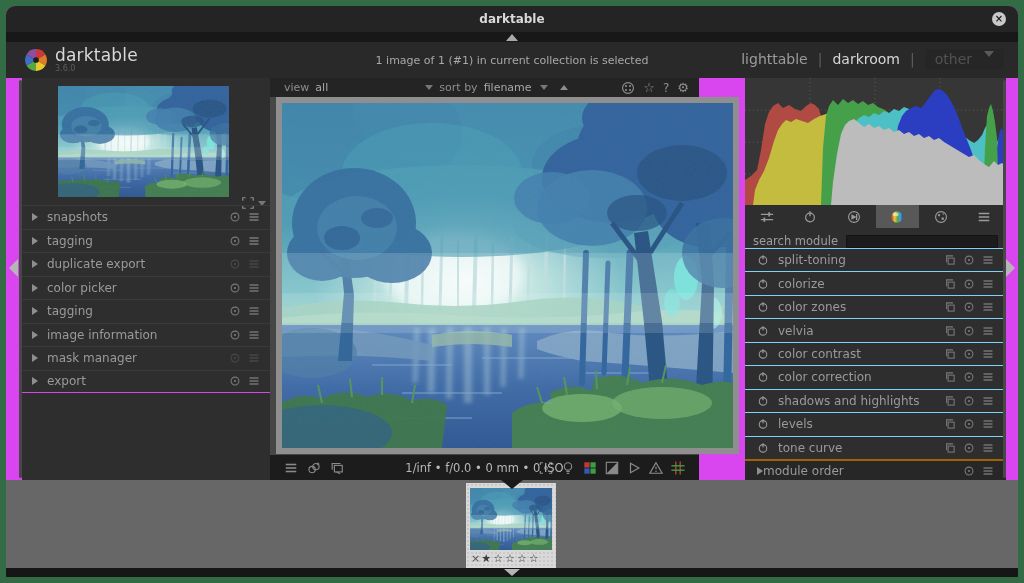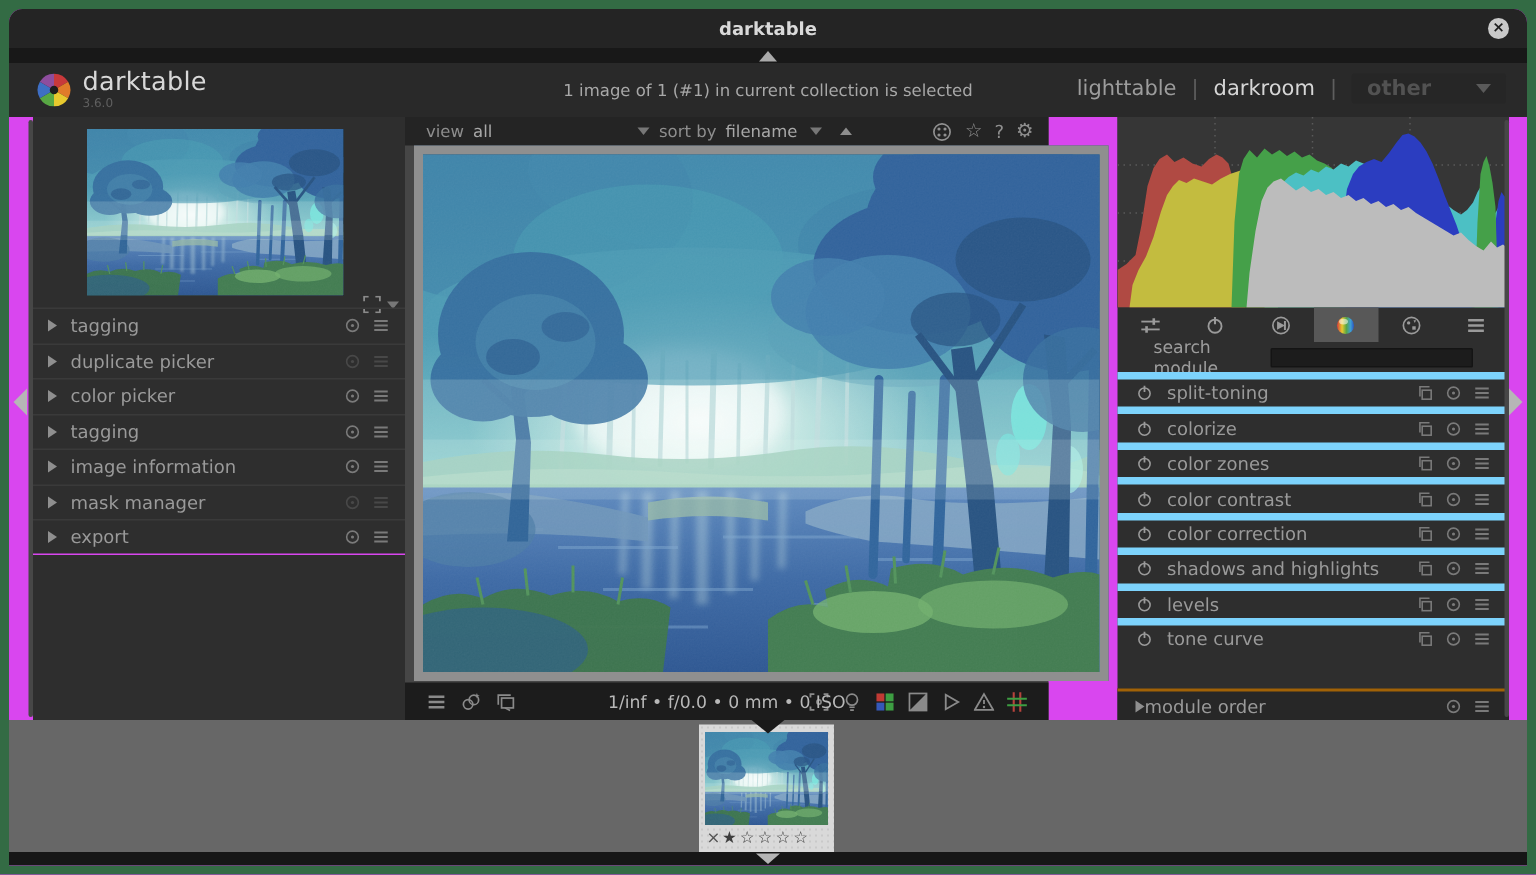--- a/index.html
+++ b/index.html
@@ -21,21 +21,21 @@
   .brand { position:absolute; left:18px; top:4px; display:flex; align-items:center; }
   .brand svg { width:24px; height:24px; }
   .brand-text { margin-left:7px; display:flex; flex-direction:column; }
   .app-name { color:#d8d8d8; font-size:17px; line-height:18px; letter-spacing:.2px; }
   .app-version { color:#5f5f5f; font-size:8px; line-height:9px; }
   .status-text { position:absolute; left:50%; top:12px; transform:translateX(-50%); color:#a8a8a8; font-size:11px; white-space:nowrap; }
   .views { position:absolute; right:14px; top:7px; display:flex; align-items:center; font-size:14px; gap:10px; }
   .view-item { color:#9c9c9c; cursor:default; }
   .view-item.active { color:#d6d6d6; }
   .view-sep { color:#5e5e5e; }
-  .view-other { background:#262626; border-radius:2px; padding:2px 10px; color:#525252; display:flex; align-items:center; gap:30px;font-weight:bold; }
+  .view-other { background:#262626; border-radius:2px; padding:2px 10px; color:#525252; display:flex; gap:12px; }
   .tri-dn-sm { width:0; height:0; border-left:5px solid transparent; border-right:5px solid transparent; border-top:6px solid #5a5a5a; }
 
   
   .main { position:absolute; top:72px; left:0; right:0; height:402px; }
   .edge-arrow-left { position:absolute; left:3px; top:253px; width:0; height:0; border-top:9px solid transparent; border-bottom:9px solid transparent; border-right:9px solid #b6b6b6; }
   .edge-arrow-right { position:absolute; right:3px; top:253px; width:0; height:0; border-top:9px solid transparent; border-bottom:9px solid transparent; border-left:9px solid #b6b6b6; }
   .scroll-strip { position:absolute; top:74px; width:3px; height:398px; background:#474747; border-radius:2px; }
   .scroll-strip.l { left:13px; } .scroll-strip.r { right:12px; }
 
   .left-panel { position:absolute; left:16px; top:0; width:248px; height:402px; background:#2e2e2e; }
@@ -73,24 +73,24 @@
   .tb-right { margin-left:auto; display:flex; align-items:center; gap:8px; }
   .exif { position:absolute; left:50%; transform:translateX(-50%); color:#b8b8b8; font-size:11.5px; white-space:nowrap; }
 
   
   .right-panel { position:absolute; left:739px; top:0; width:261px; height:402px; background:#2e2e2e; }
   .histogram { position:absolute; top:0; left:0; width:261px; height:127px; background:#363636; }
   .histogram svg { width:100%; height:100%; display:block; }
   .grp-tabs { position:absolute; top:127px; left:0; right:0; height:23px; display:flex; }
   .grp-tab { flex:1 1 0; display:flex; align-items:center; justify-content:center; color:#9a9a9a; }
   .grp-tab.active { background:#585858; }
-  .search-row { position:absolute; top:150px; left:0; right:0; height:20px; display:flex; align-items:center; padding:0 24px; color:#9d9d9d; font-size:11.5px; gap:8px; }
+  .search-row { position:absolute; top:150px; left:0; right:0; height:20px; display:flex; align-items:flex-end; padding:0 8px; color:#9d9d9d; font-size:11.5px; gap:8px; }
   .search-input { flex:1; height:13px; background:#1c1c1c; border:1px solid #141414; border-radius:1px; color:#bbb; font-size:10px; padding:0 4px; }
   .modules { position:absolute; top:170px; left:0; right:0; }
-  .mrow { display:flex; align-items:center; height:23.44px; border-top:5px solid #7dd3fc; padding:0 12px; color:#9a9a9a; font-size:12px; }
+  .mrow { display:flex; align-items:center; height:23.44px; border-top:1px solid #7dd3fc; padding:0 12px; color:#9a9a9a; font-size:12px; }
   .mrow .label { margin-left:9px; }
   .morder { position:absolute; top:381px; left:0; right:0; height:21px; background:#272727; border-top:2px solid #a16207; display:flex; align-items:center; padding:0 12px; color:#9a9a9a; font-size:12px; }
 
   
   .filmstrip { position:absolute; top:474px; left:0; right:0; height:88px; background:#676767; }
   .fs-notch { position:absolute; left:50%; top:0; transform:translateX(-50%); width:0; height:0; border-left:11px solid transparent; border-right:11px solid transparent; border-top:9px solid #1a1a1a; z-index:3; }
   .thumb-cell { position:absolute; left:460px; top:3px; width:90px; height:85px; background:#d9d9d9;
     background-image:radial-gradient(#c9c9c9 0.8px, transparent 0.8px); background-size:4px 4px; }
   .thumb-img { position:absolute; left:4px; top:5px; width:82px; height:62px; background:#234; }
   .thumb-img svg { width:100%; height:100%; display:block; }
@@ -417,33 +417,45 @@
       </div>
       <div class="nav-icons">
         <svg class="ic">
             <use href="#i-expand"></use>
           </svg>
         <span class="tri-dn-xs"></span>
       </div>
       <div class="sections">
         <div class="prow">
           <span class="tri-r"></span>
-          <span class="label">tagging</span>
+          <span class="label">snapshots</span>
           <span class="row-icons">
               <svg class="ic">
                 <use href="#i-reset"></use>
               </svg>
               <svg class="ic">
                 <use href="#i-menu"></use>
               </svg>
             </span>
         </div>
         <div class="prow">
           <span class="tri-r"></span>
-          <span class="label">duplicate picker</span>
+          <span class="label">tagging</span>
+          <span class="row-icons">
+              <svg class="ic">
+                <use href="#i-reset"></use>
+              </svg>
+              <svg class="ic">
+                <use href="#i-menu"></use>
+              </svg>
+            </span>
+        </div>
+        <div class="prow">
+          <span class="tri-r"></span>
+          <span class="label">duplicate export</span>
           <span class="row-icons dim">
               <svg class="ic">
                 <use href="#i-reset"></use>
               </svg>
               <svg class="ic">
                 <use href="#i-menu"></use>
               </svg>
             </span>
         </div>
         <div class="prow">
@@ -688,20 +700,37 @@
               </svg>
               <svg class="ic">
                 <use href="#i-menu"></use>
               </svg>
             </span>
         </div>
         <div class="mrow">
           <svg class="ic">
               <use href="#i-power"></use>
             </svg>
+          <span class="label">velvia</span>
+          <span class="row-icons">
+              <svg class="ic">
+                <use href="#i-copy"></use>
+              </svg>
+              <svg class="ic">
+                <use href="#i-reset"></use>
+              </svg>
+              <svg class="ic">
+                <use href="#i-menu"></use>
+              </svg>
+            </span>
+        </div>
+        <div class="mrow">
+          <svg class="ic">
+              <use href="#i-power"></use>
+            </svg>
           <span class="label">color contrast</span>
           <span class="row-icons">
               <svg class="ic">
                 <use href="#i-copy"></use>
               </svg>
               <svg class="ic">
                 <use href="#i-reset"></use>
               </svg>
               <svg class="ic">
                 <use href="#i-menu"></use>

